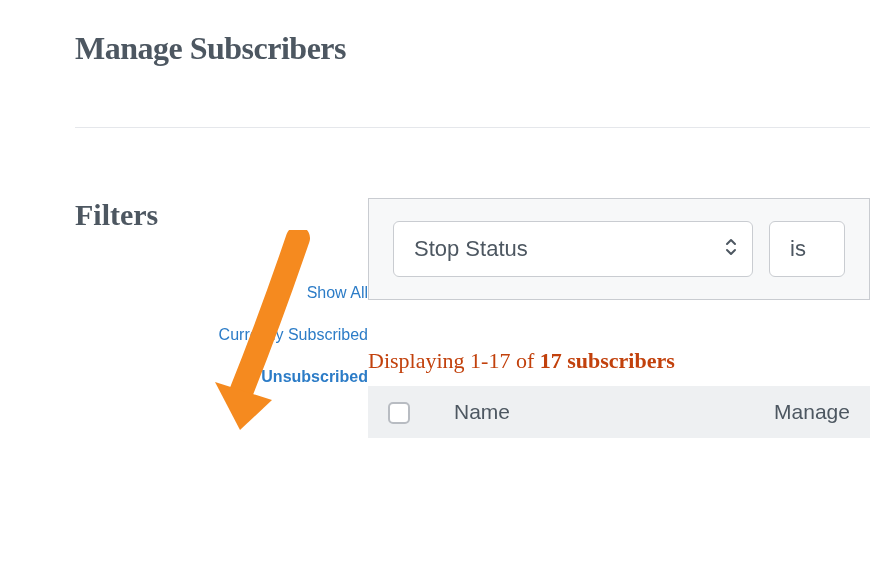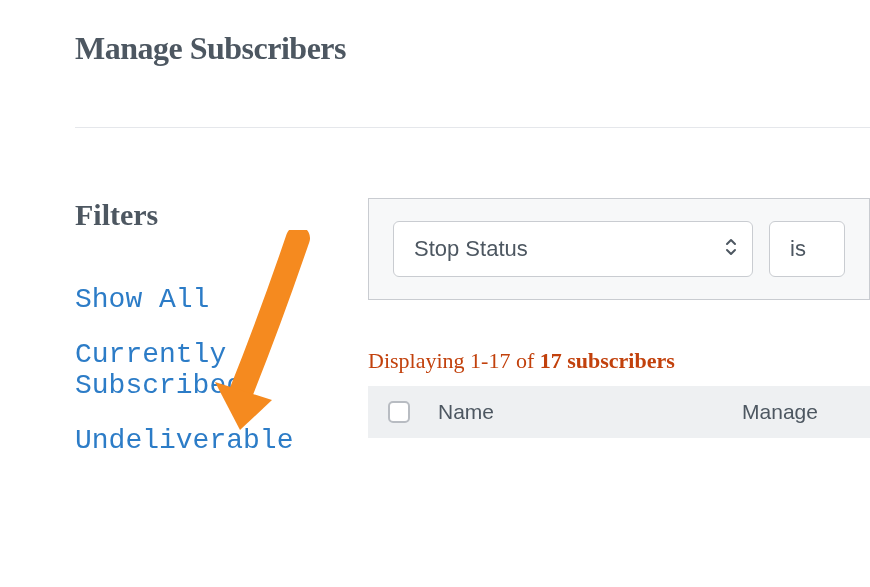--- a/index.html
+++ b/index.html
@@ -31,25 +31,26 @@
     }
     .sidebar { width: 310px; }
     .filters-heading {
       font-size: 30px;
       color: #4d5761;
       font-family: Georgia, serif;
       margin-bottom: 40px;
     }
     .filter-list { list-style: none; }
     .filter-item {
-      font-family: Liberation Mono, monospace;
-      font-size: 28px;
+      font-family: Liberation Sans, sans-serif;
+      font-size: 16px;
       color: #2c7cc7;
       padding: 12px 0;
       cursor: pointer;
+      text-align: right;
     }
     .filter-item.active {
       font-weight: 700;
     }
     .main { flex: 1; }
     .filter-bar {
       border: 1px solid #c9ccd1;
       background: #f7f8f9;
       padding: 22px 24px;
       display: flex;
@@ -83,23 +84,23 @@
       font-family: Liberation Serif, serif;
       font-size: 22px;
       color: #c2410c;
       margin-top: 48px;
       margin-bottom: 12px;
     }
     .results-text .bold { font-weight: 700; }
     .table-header {
       background: #eef0f2;
       display: flex;
-      align-items: center;
+      align-items: flex-end;
       padding: 14px 20px;
-      gap: 28px;
+      gap: 44px;
       font-family: -apple-system, 'Segoe UI', Helvetica, Arial, sans-serif;
     }
     .checkbox {
       width: 22px;
       height: 22px;
       border: 2px solid #b8bcc2;
       border-radius: 5px;
       background: #fff;
       cursor: pointer;
     }
@@ -120,21 +121,21 @@
 
 <div class="container">
   <h1 class="page-title">Manage Subscribers</h1>
   <hr class="divider">
   <div class="content">
     <aside class="sidebar">
       <h2 class="filters-heading">Filters</h2>
       <ul class="filter-list">
         <li class="filter-item">Show All</li>
         <li class="filter-item">Currently Subscribed</li>
-        <li class="filter-item">Undeliverable</li>
+        <li class="filter-item active">Unsubscribed</li>
       </ul>
     </aside>
     <main class="main">
       <div class="filter-bar">
         <div class="select-wrap">
           <div class="select select-1">
             <span>Stop Status</span>
           </div>
           <span class="chevrons">
             <svg width="12" height="20" viewBox="0 0 12 20">

